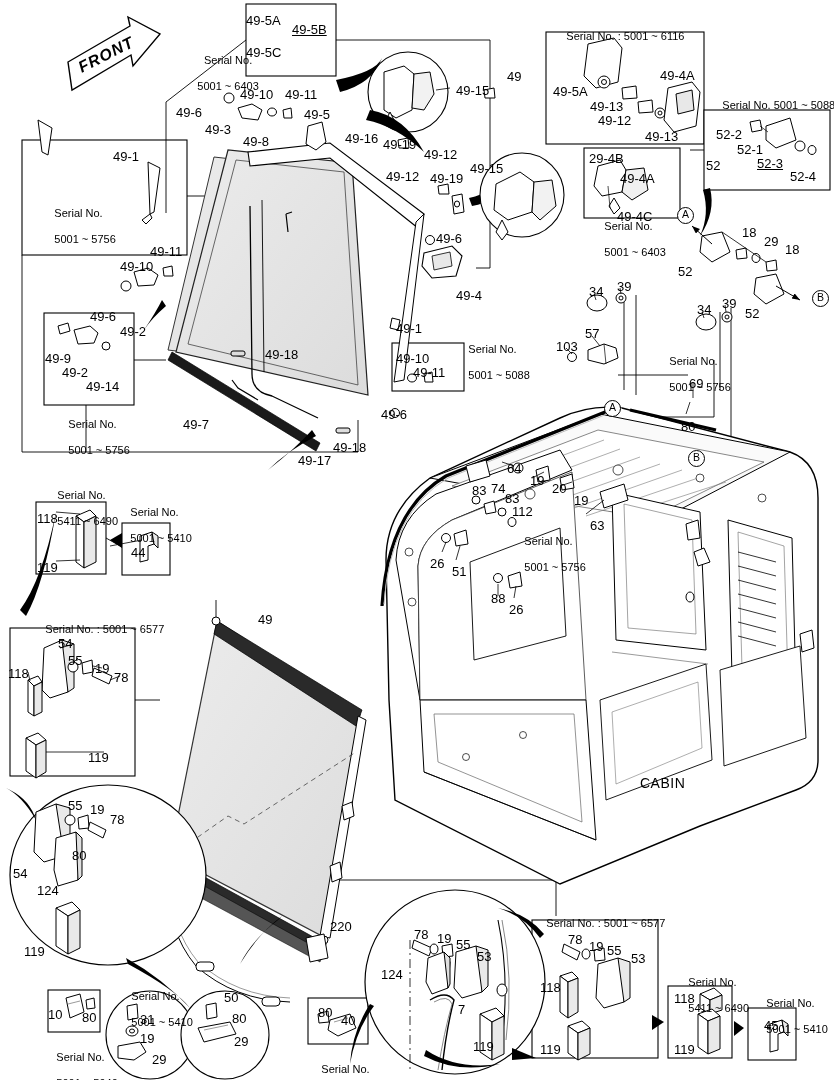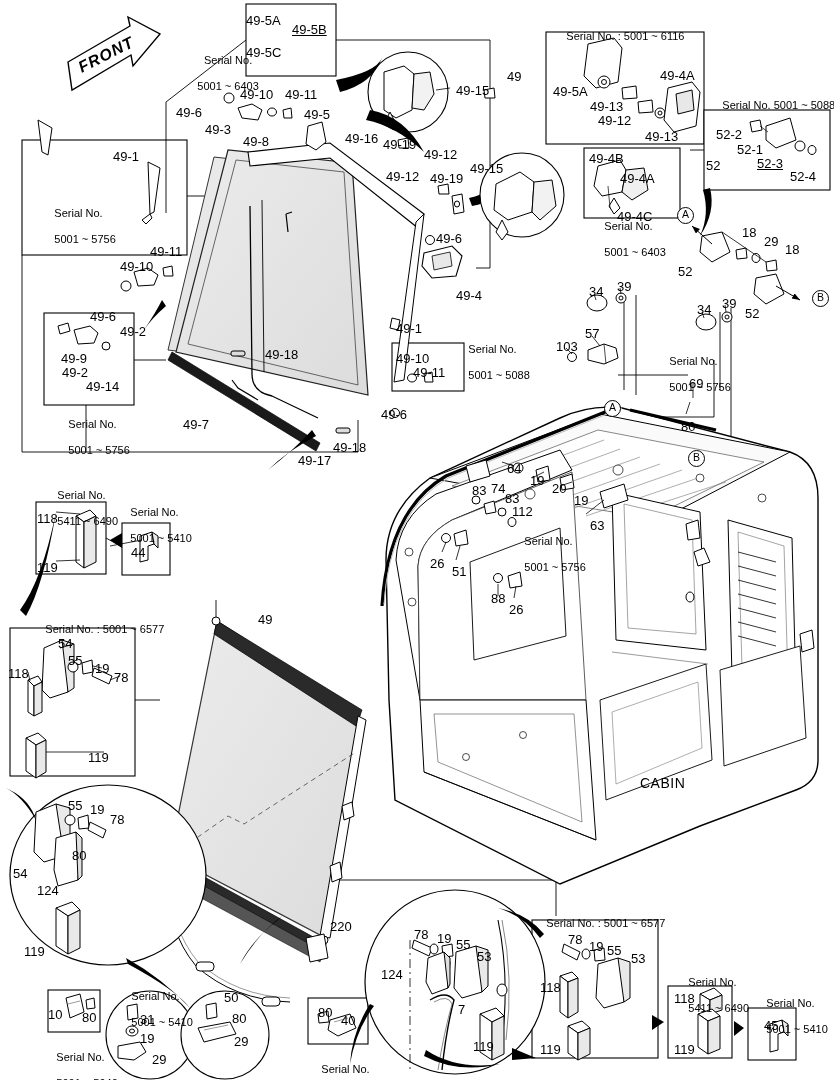--- a/index.html
+++ b/index.html
@@ -597,38 +597,38 @@
         <div class="lbl" style="left: 507px; top: 70px;">49</div>
         <div class="lbl" style="left: 386px; top: 170px;">49-12</div>
         <div class="lbl" style="left: 430px; top: 172px;">49-19</div>
         <div class="lbl" style="left: 470px; top: 162px;">49-15</div>
         <div class="lbl" style="left: 436px; top: 232px;">49-6</div>
         <div class="lbl" style="left: 113px; top: 150px;">49-1</div>
         <div class="lbl" style="left: 150px; top: 245px;">49-11</div>
         <div class="lbl" style="left: 120px; top: 260px;">49-10</div>
         <div class="lbl" style="left: 90px; top: 310px;">49-6</div>
         <div class="lbl" style="left: 120px; top: 325px;">49-2</div>
-        <div class="lbl" style="left: 61px; top: 352px;">49-9</div>
+        <div class="lbl" style="left: 45px; top: 352px;">49-9</div>
         <div class="lbl" style="left: 62px; top: 366px;">49-2</div>
         <div class="lbl" style="left: 86px; top: 380px;">49-14</div>
         <div class="lbl" style="left: 265px; top: 348px;">49-18</div>
         <div class="lbl" style="left: 183px; top: 418px;">49-7</div>
         <div class="lbl" style="left: 298px; top: 454px;">49-17</div>
         <div class="lbl" style="left: 333px; top: 441px;">49-18</div>
         <div class="lbl" style="left: 381px; top: 408px;">49-6</div>
         <div class="lbl" style="left: 396px; top: 322px;">49-1</div>
         <div class="lbl" style="left: 396px; top: 352px;">49-10</div>
         <div class="lbl" style="left: 413px; top: 366px;">49-11</div>
         <div class="lbl" style="left: 456px; top: 289px;">49-4</div>
         <div class="lbl" style="left: 553px; top: 85px;">49-5A</div>
         <div class="lbl" style="left: 590px; top: 100px;">49-13</div>
         <div class="lbl" style="left: 598px; top: 114px;">49-12</div>
         <div class="lbl" style="left: 645px; top: 130px;">49-13</div>
         <div class="lbl" style="left: 660px; top: 69px;">49-4A</div>
-        <div class="lbl" style="left: 589px; top: 152px;">49-4B</div>
+        <div class="lbl" style="left: 589px; top: 152px;">29-4B</div>
         <div class="lbl" style="left: 620px; top: 172px;">49-4A</div>
         <div class="lbl" style="left: 617px; top: 210px;">49-4C</div>
         <div class="lbl" style="left: 716px; top: 128px;">52-2</div>
         <div class="lbl" style="left: 737px; top: 143px;">52-1</div>
         <div class="lbl" style="left: 757px; top: 157px; text-decoration: underline;">52-3</div>
         <div class="lbl" style="left: 790px; top: 170px;">52-4</div>
         <div class="lbl" style="left: 706px; top: 159px;">52</div>
         <div class="lbl" style="left: 742px; top: 226px;">18</div>
         <div class="lbl" style="left: 764px; top: 235px;">29</div>
         <div class="lbl" style="left: 785px; top: 243px;">18</div>

